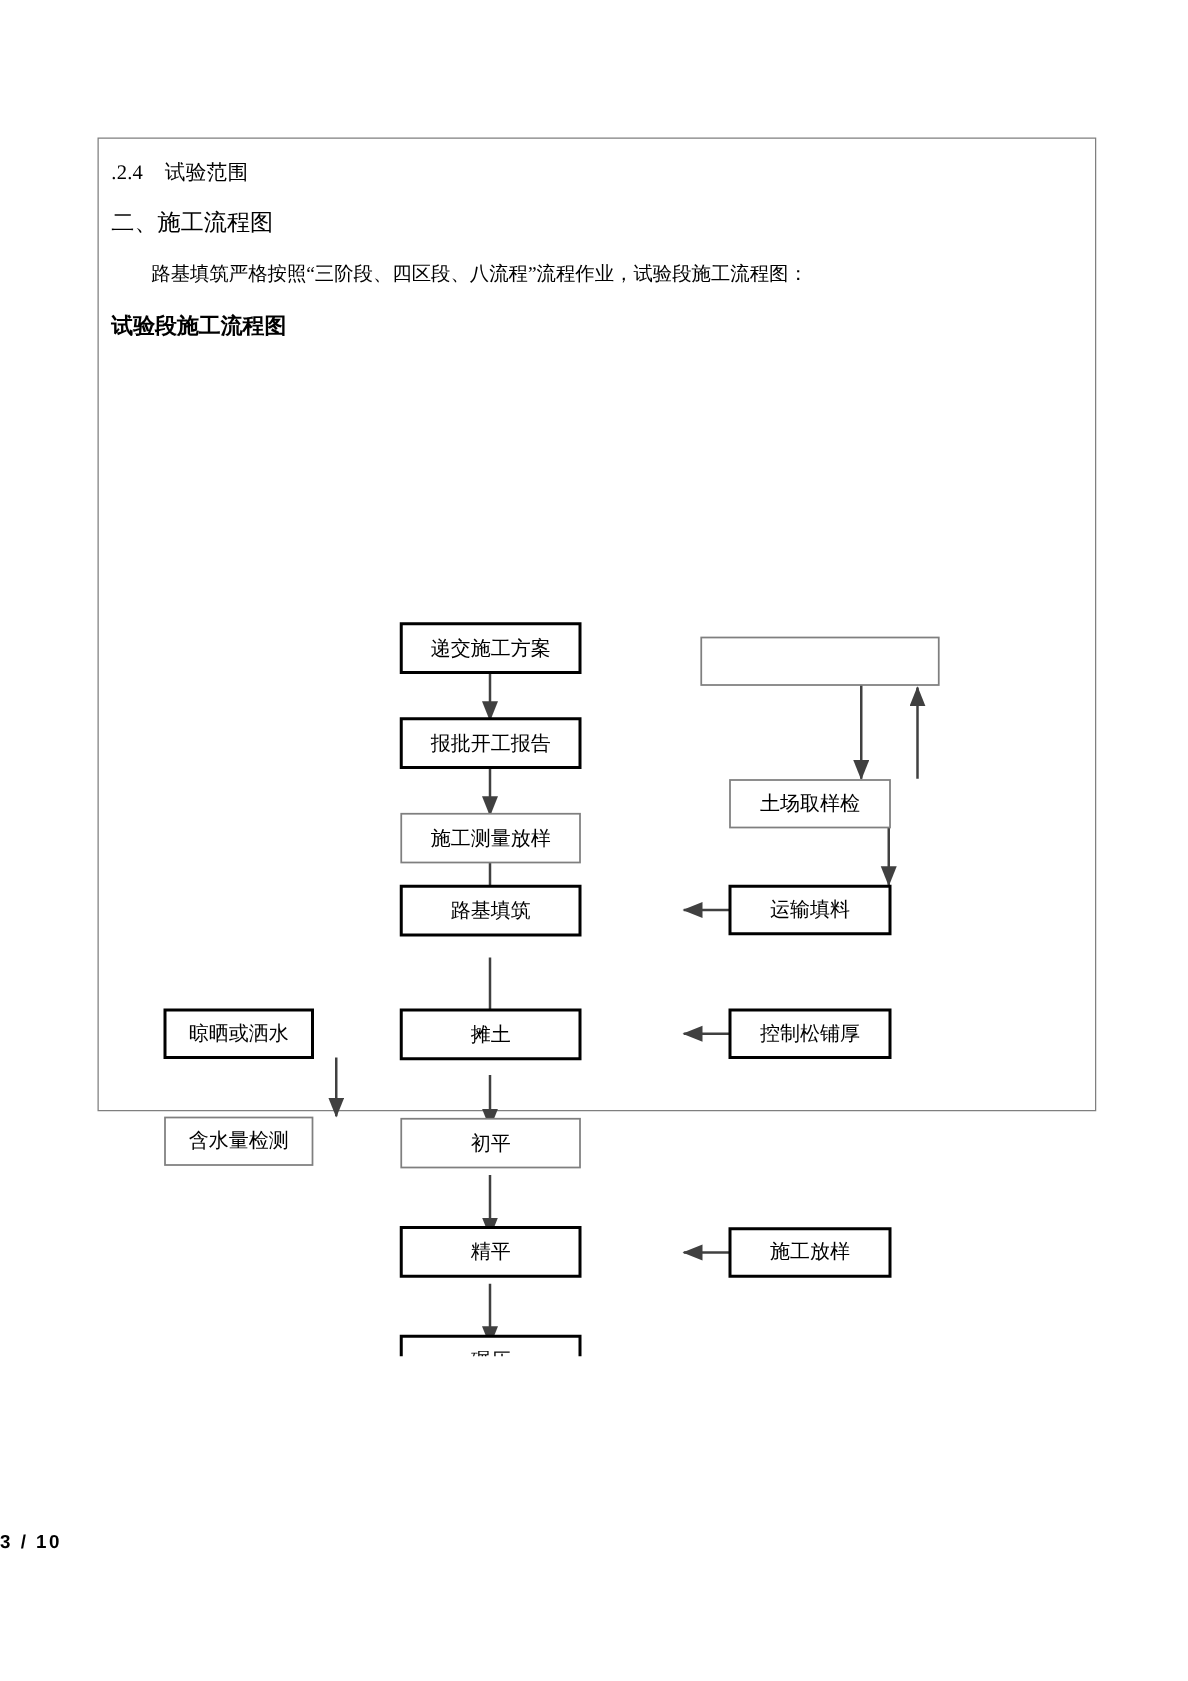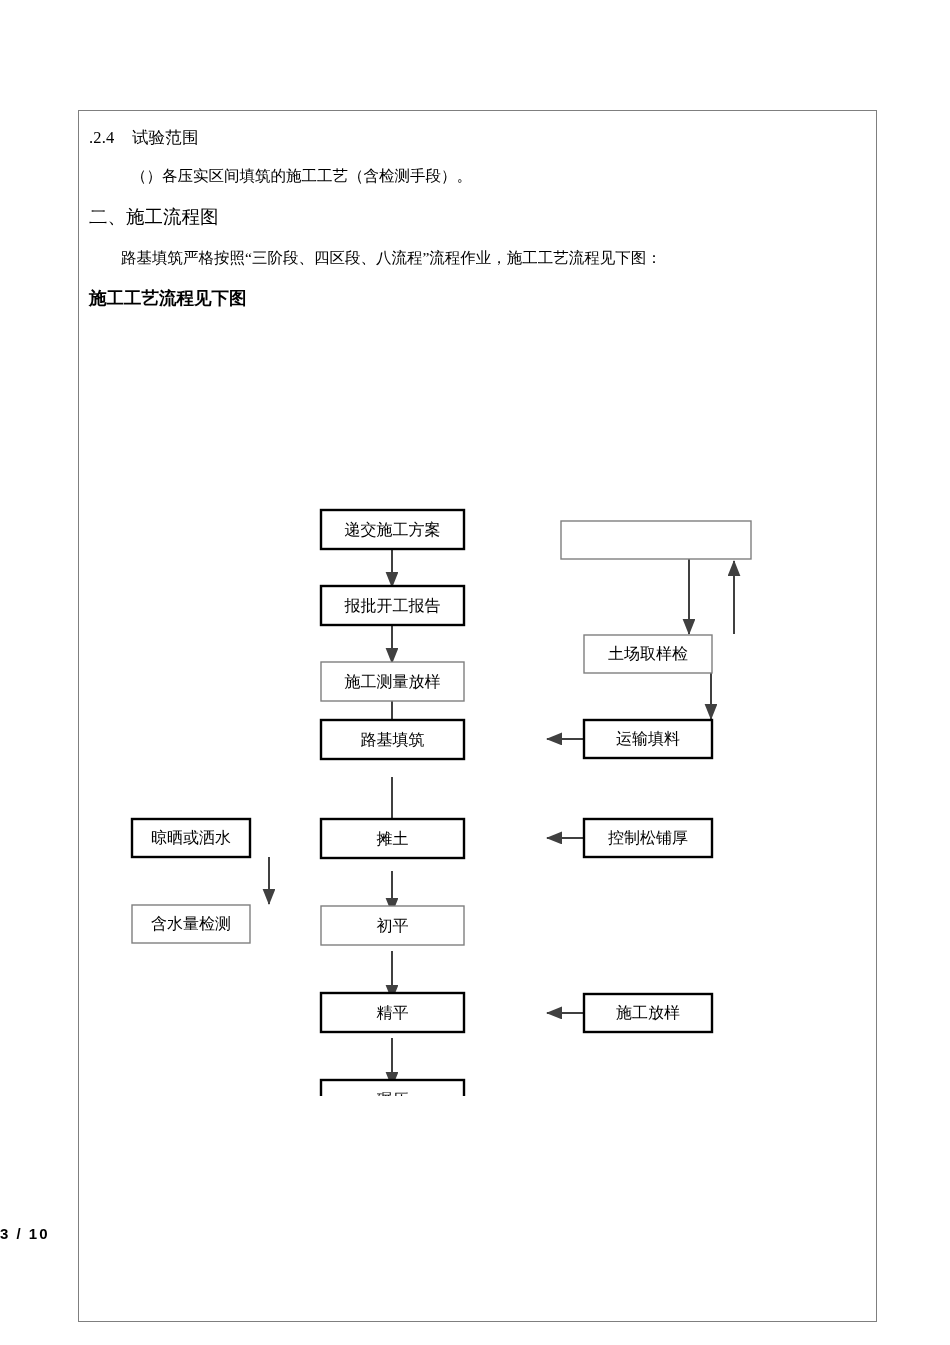--- a/index.html
+++ b/index.html
@@ -15,21 +15,21 @@
     color: #000000;
     overflow: hidden;
   }
 
   
   #page-frame {
     position: absolute;
     left: 78px;
     top: 110px;
     width: 799px;
-    height: 1212px;
+    height: 779px;
     border: 1px solid #7f7f7f;
     box-sizing: border-box;
     background: #ffffff;
     padding-left: 25px;
   }
 
   
   #doc-body {
     position: absolute;
     left: 0;
@@ -63,21 +63,21 @@
     font-size: 17.5px;
     font-weight: bold;
     line-height: 42px;
     white-space: nowrap;
   }
 
   
   #flowchart {
     position: absolute;
     left: 0px;
-    top: 265px;
+    top: 254px;
     width: 797px;
     height: 720px;
   }
   #flowchart svg { display: block; }
 
   .fc-box-thick {
     fill: #ffffff;
     stroke: #000000;
     stroke-width: 2.4;
   }
@@ -118,27 +118,26 @@
 <div id="page-frame">
 
   <div id="doc-body">
 
     <div class="line">
       <span>.2.4</span>
       &nbsp;&nbsp;
       <span>试验范围</span>
     </div>
 
-    <div class="line-sub indent-1">（）各压实区间填筑的施工工艺（含检测手段）。</div>
 
     <div class="heading">二、施工流程图</div>
 
-    <div class="line-sub indent-2">路基填筑严格按照“三阶段、四区段、八流程”流程作业，施工工艺流程见下图：</div>
-
-    <div class="subheading">施工工艺流程见下图</div>
+    <div class="line-sub indent-2">路基填筑严格按照“三阶段、四区段、八流程”流程作业，试验段施工流程图：</div>
+
+    <div class="subheading">试验段施工流程图</div>
   </div>
 
   <div id="flowchart">
     <svg width="797" height="720" viewBox="0 0 797 720" xmlns="http://www.w3.org/2000/svg">
       <defs>
         <marker id="arrow" markerWidth="9" markerHeight="9" refX="7.5" refY="3.2" orient="auto" markerUnits="strokeWidth">
           <path d="M0,0 L8,3.2 L0,6.4 z" fill="#404040"></path>
         </marker>
       </defs>
 

